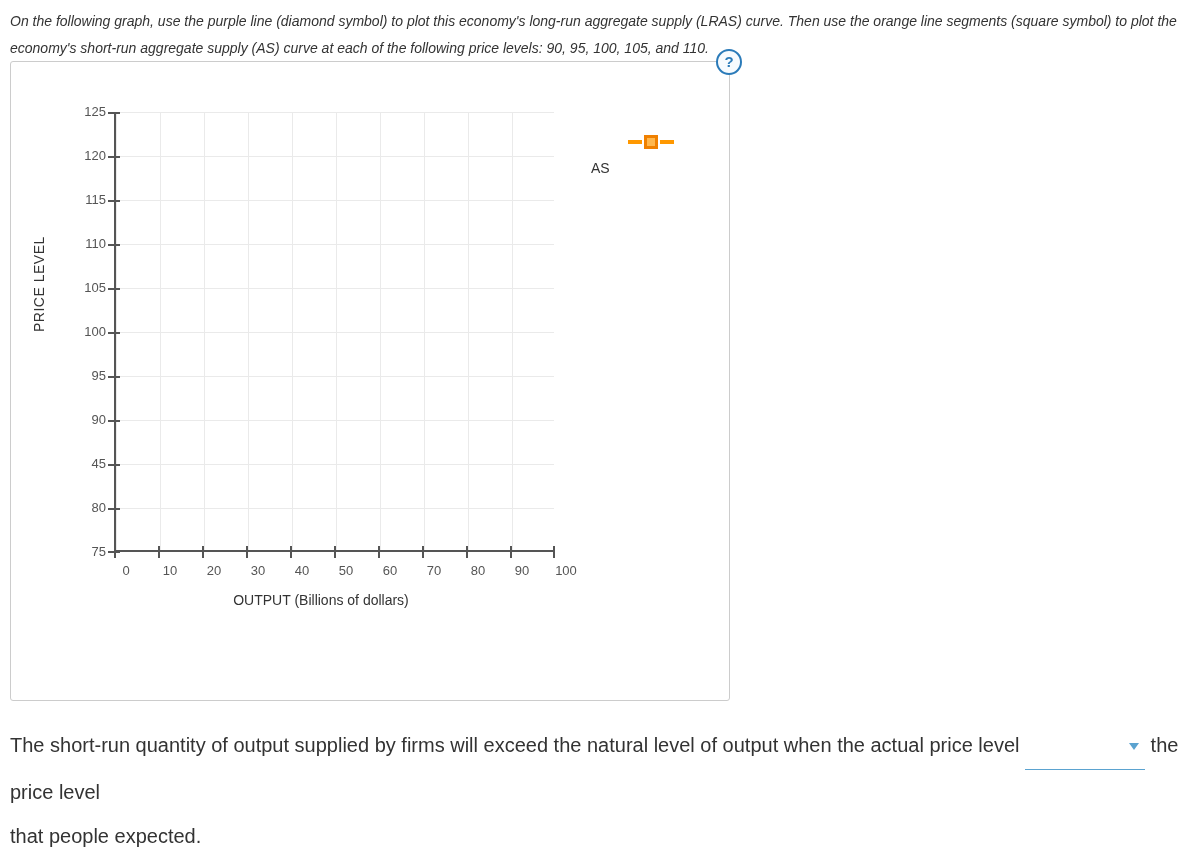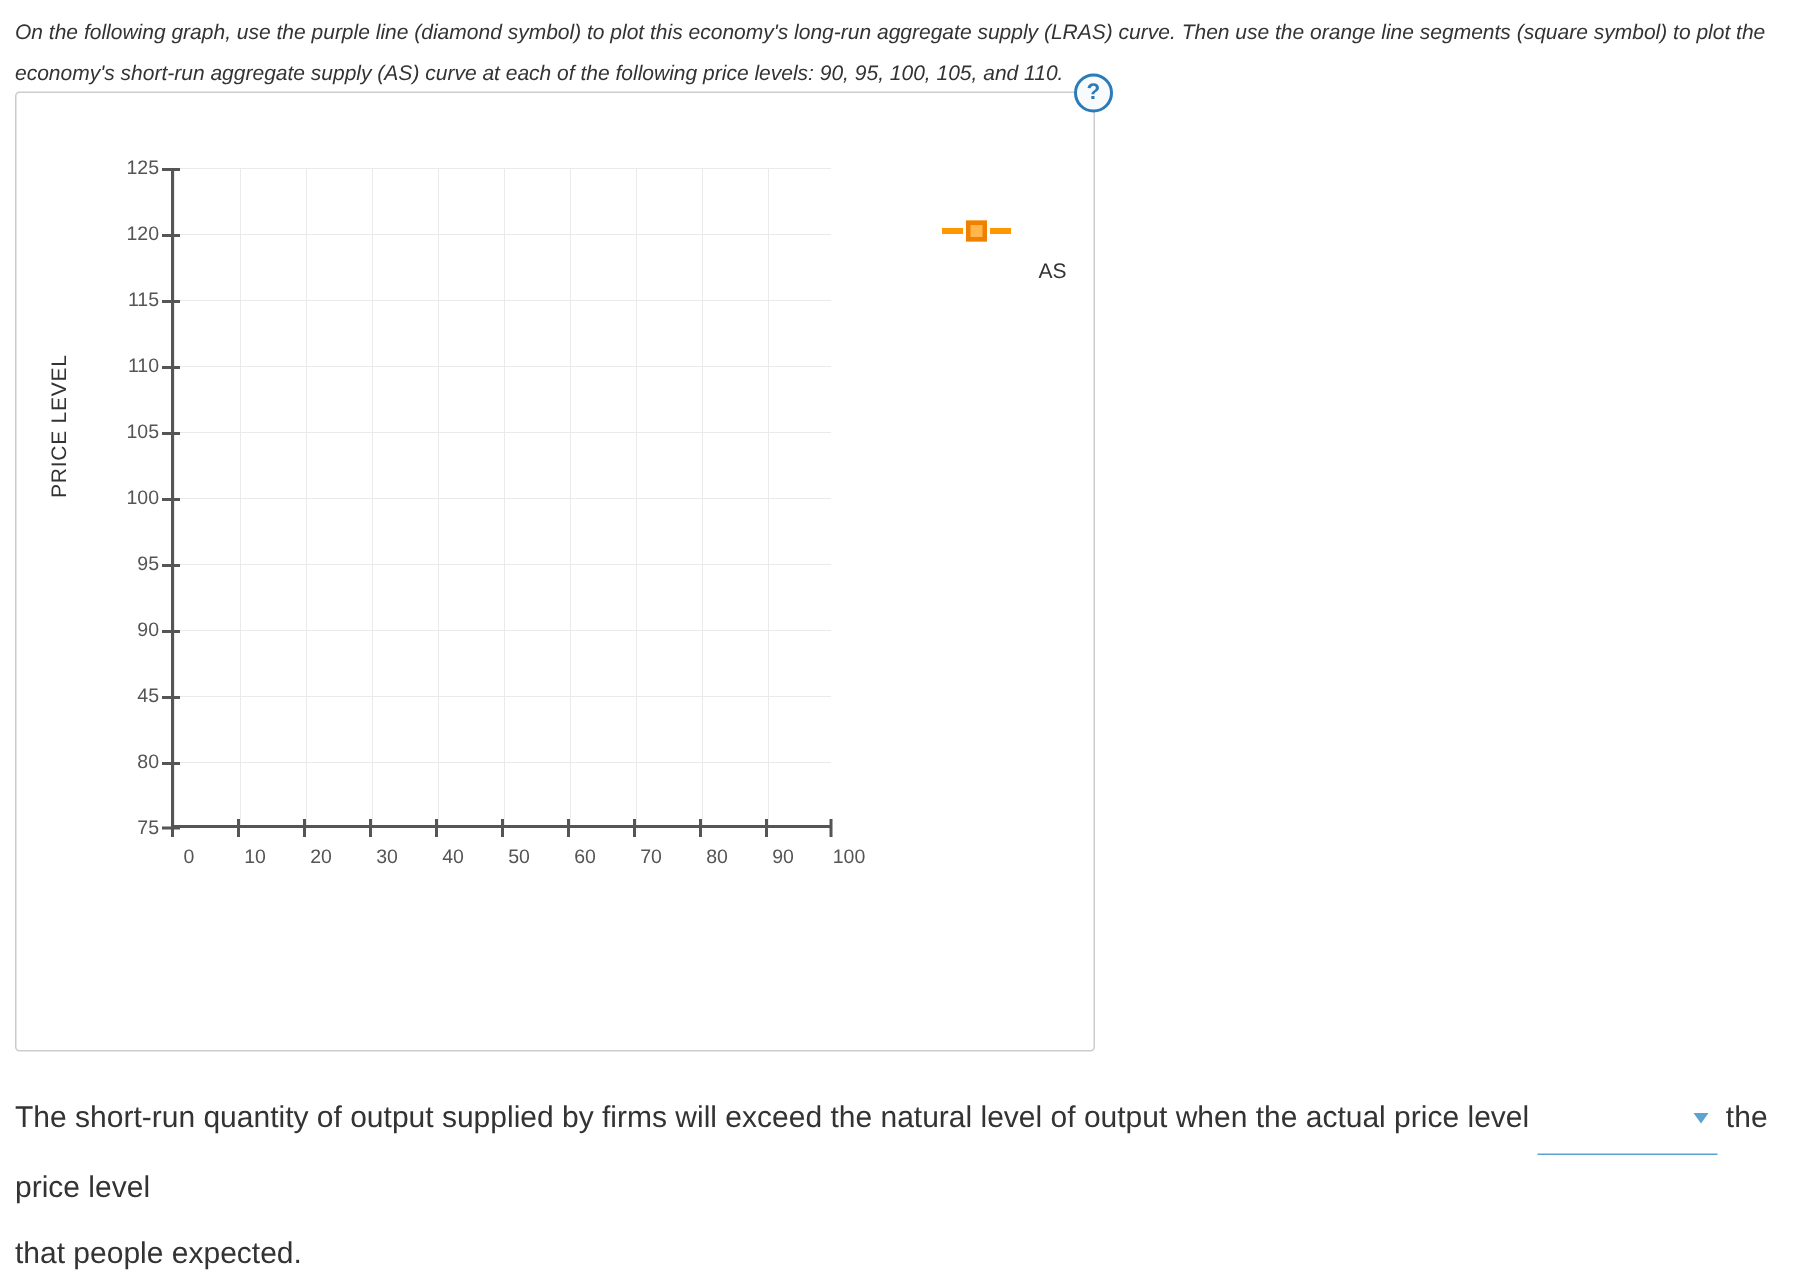--- a/index.html
+++ b/index.html
@@ -78,23 +78,23 @@
     left: 90px;
     top: 530px;
     width: 440px;
     text-align: center;
     font-size: 14px;
     color: #333;
   }
   .legend {
     position: absolute;
     left: 580px;
-    top: 80px;
+    top: 68px;
     width: 120px;
-    text-align: right;
+    text-align: left;
     font-size: 14px;
     color: #333;
     cursor: grab;
   }
   .legend-item { margin-bottom: 28px; }
   .legend-glyph { height: 24px; display: flex; align-items: center; justify-content: center; margin-bottom: 6px; }
   .as-line-seg { width: 14px; height: 4px; background: #ff9800; }
   .as-square { width: 14px; height: 14px; border: 3px solid #f08000; background: #ffb74d; margin: 0 2px; }
   .lras-line-seg { width: 20px; height: 4px; background: #b254d6; }
   .lras-diamond { width: 14px; height: 14px; border: 2px solid #8a2fb5; background: #fff; transform: rotate(45deg); margin: 0 4px; }
@@ -184,20 +184,21 @@
       <div class="x-tick">40</div>
       <div class="x-tick">50</div>
       <div class="x-tick">60</div>
       <div class="x-tick">70</div>
       <div class="x-tick">80</div>
       <div class="x-tick">90</div>
       <div class="x-tick">100</div>
     </div>
   </div>
 
+  <div class="x-label">OUTPUT (Billions of dollars)</div>
 
   <div class="legend">
     <div class="legend-item">
       <div class="legend-glyph">
         <span class="as-line-seg"></span>
           <span class="as-square"></span>
           <span class="as-line-seg"></span>
       </div>
       <div>AS</div>
     </div>

